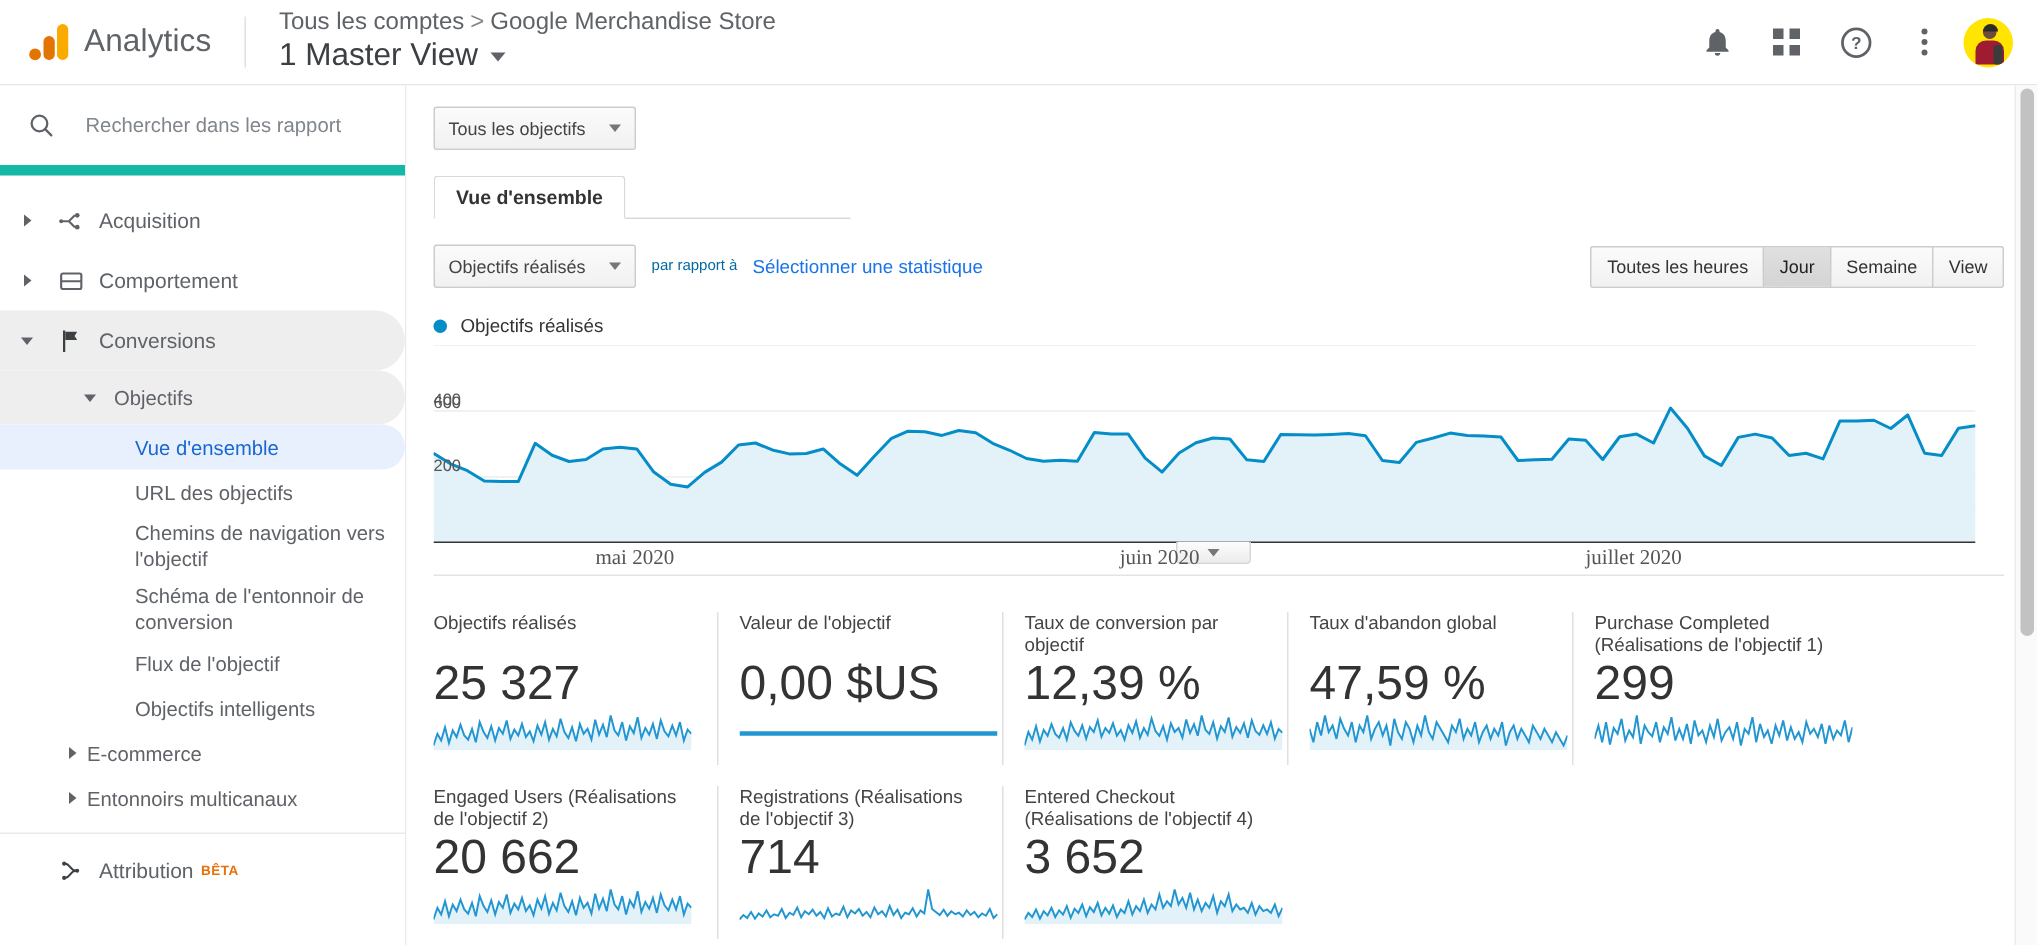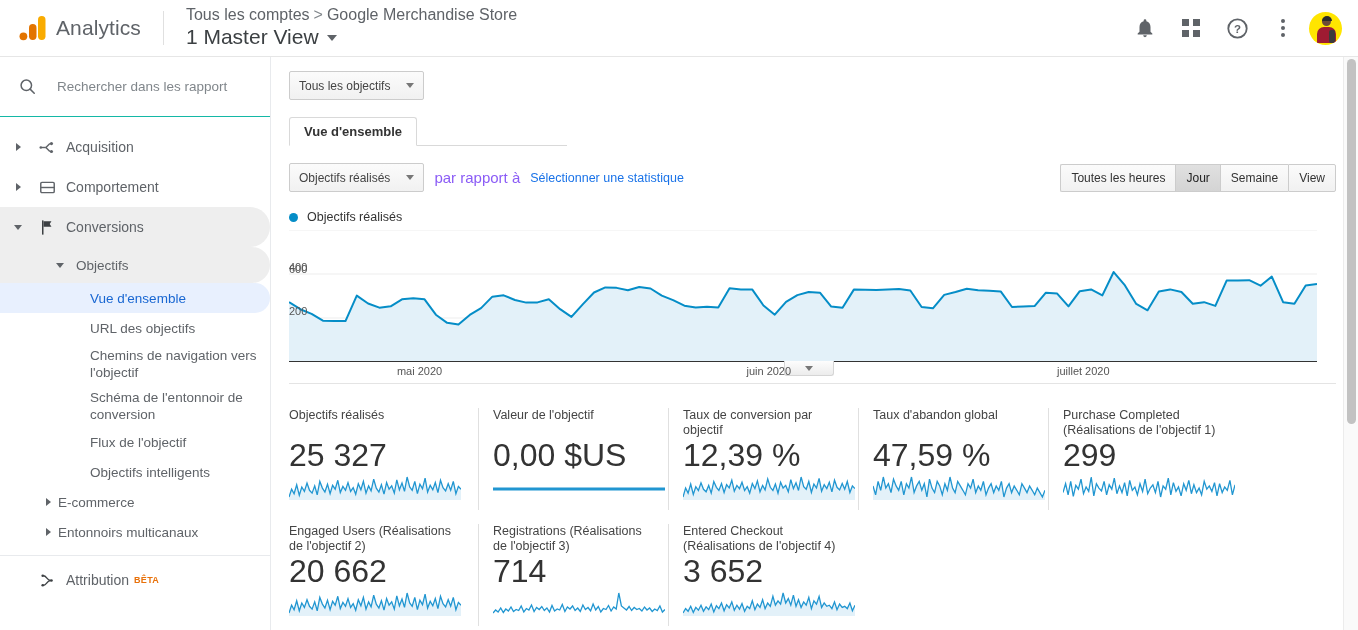--- a/index.html
+++ b/index.html
@@ -113,21 +113,21 @@
     overflow: hidden;
     position: relative;
     font-size: 13.5px;
   }
   .search-row {
     height: 60px;
     display: flex;
     align-items: center;
     gap: 18px;
     padding-left: 18px;
-    border-bottom: 1px solid #14b8a6;
+    border-bottom: 7px solid #14b8a6;
   }
   .search-input {
     border: none; outline: none; background: transparent;
     font-family: "Liberation Sans", sans-serif;
     font-size: 13.5px; color: #5f6368;
     width: 190px;
   }
   .search-input::placeholder { color: #80868b; }
 
   .nav { padding-top: 10px; }
@@ -262,21 +262,21 @@
     margin-bottom: -1px;
     cursor: pointer;
   }
 
   .metric-row {
     display: flex;
     align-items: center;
     margin-top: 17px;
     gap: 10px;
   }
-  .cmp-text { font-size: 15px; color: #8b5cf6; }
+  .cmp-text { font-size: 10px; color: #0369a1; }
   .cmp-link { font-size: 12.5px; color: #1a73e8; cursor: pointer; }
   .granularity {
     margin-left: auto;
     display: flex;
   }
   .gbtn {
     height: 28px; line-height: 26px;
     padding: 0 10px;
     font-size: 12px;
     color: #333;
@@ -309,22 +309,23 @@
     font-size: 11px; color: #555;
     left: 0;
   }
   .xaxis {
     position: relative;
     height: 22px;
     border-bottom: 1px solid #e4e4e4;
   }
   .xlab {
     position: absolute;
-    font-size: 11px; color: #555;
+    font-size: 14px; color: #555;
     top: 3px;
+    font-family: Liberation Serif, serif;
   }
   .collapse-tab {
     position: absolute;
     left: 495px;
     top: -1px;
     width: 50px; height: 15px;
     background: linear-gradient(#fdfdfd,#ececec);
     border: 1px solid #d5d5d5;
     border-top: none;
     border-radius: 0 0 3px 3px;

